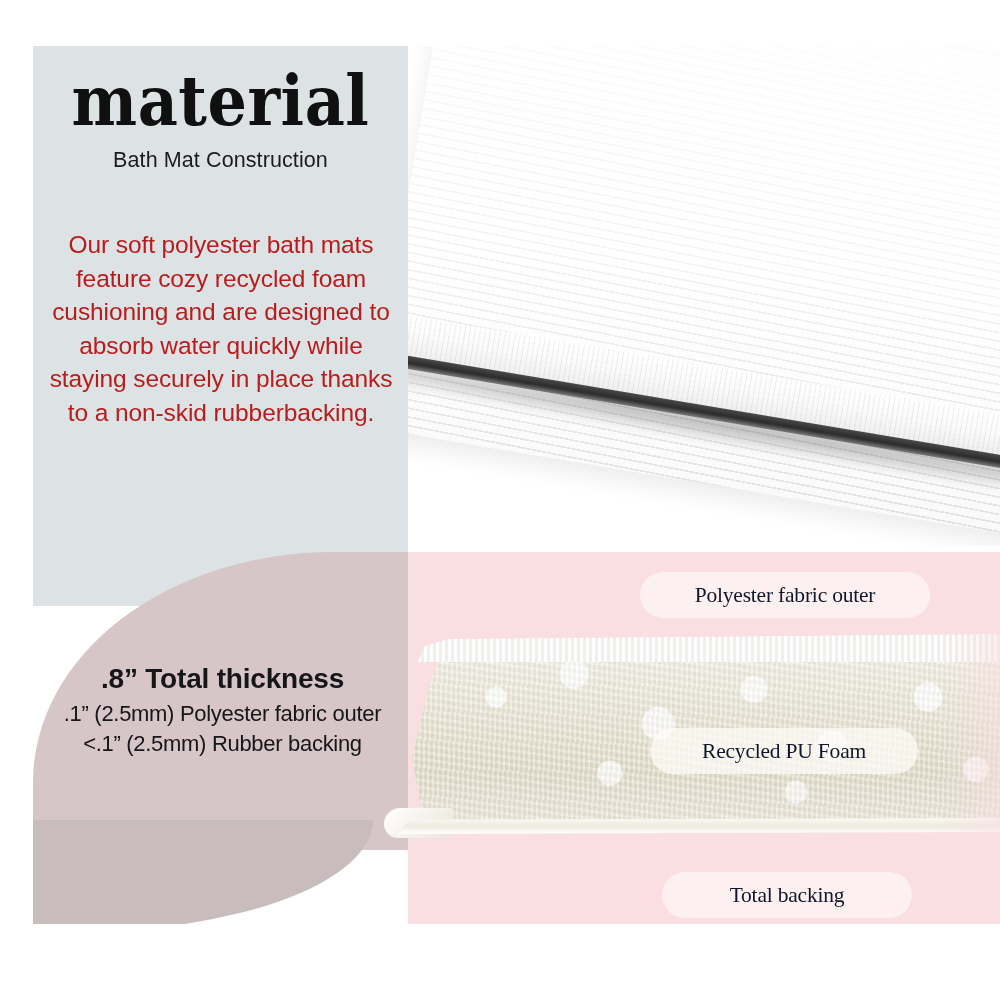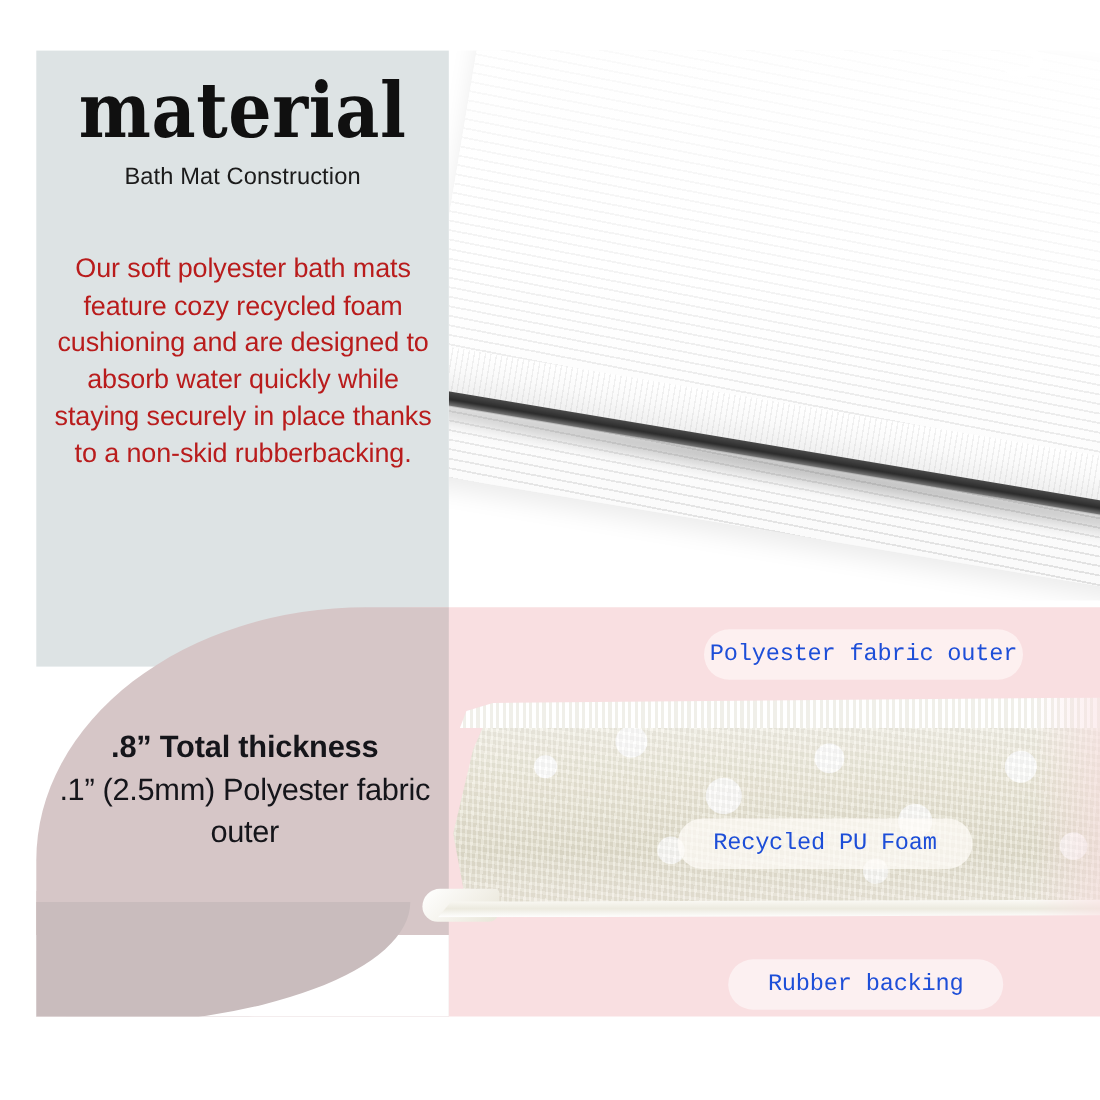--- a/index.html
+++ b/index.html
@@ -99,21 +99,21 @@
   }
 
   
   .spec-block{
     position:absolute;left:30px;top:660px;width:385px;
     text-align:center;z-index:10;
     font-family:"Liberation Sans", sans-serif;
     color:#15151a;
   }
   .spec-title{font-size:28px;font-weight:700;line-height:1.38;letter-spacing:-0.2px;}
-  .spec-line{font-size:28px;font-weight:400;line-height:1.38;letter-spacing:-0.3px;}
+  .spec-line{font-size:22px;font-weight:400;line-height:1.38;letter-spacing:-0.3px;}
 
   
   .mat-photo{
     position:absolute;left:408px;top:46px;width:592px;height:500px;
     background:#ffffff;z-index:2;overflow:hidden;
   }
   .mat-body{
     position:absolute;left:-40px;top:-70px;width:1120px;height:470px;
     background:
       linear-gradient(175deg,#f7f7f7 0%,#fdfdfd 22%,#ffffff 48%,#f3f3f3 78%,#e8e8e8 100%);
@@ -212,28 +212,28 @@
   .foam-fade-right{
     position:absolute;right:0;top:0;width:60px;height:100%;
     background:linear-gradient(90deg,rgba(249,223,225,0) 0%,rgba(249,223,225,0.55) 100%);
   }
 
   
   .pill{
     position:absolute;z-index:12;
     display:flex;align-items:center;justify-content:center;
     border-radius:999px;
-    font-family:Liberation Mono, monospace;
+    font-family:Liberation Serif, serif;
     font-size:21.5px;
-    color:#1d4ed8;
+    color:#0f172a;
     letter-spacing:-0.2px;
     white-space:nowrap;
   }
   .pill-1{left:640px;top:572px;width:290px;height:46px;background:#fdf0f0;}
-  .pill-2{left:616px;top:728px;width:268px;height:46px;background:rgba(255,252,248,0.72);margin-top:16px;}
+  .pill-2{left:650px;top:728px;width:268px;height:46px;background:rgba(255,252,248,0.72);}
   .pill-3{left:662px;top:872px;width:250px;height:46px;background:#fcf0f1;}
 
   
   .bottom-white{position:absolute;left:0;top:930px;width:1000px;height:70px;background:#ffffff;z-index:8;}
 </style>
 </head>
 <body>
 
 <div id="stage">
 
@@ -288,21 +288,22 @@
   <div class="title-block">
     <div class="title-main">material</div>
     <div class="title-sub">Bath Mat Construction</div>
   </div>
 
   <div class="body-copy">Our soft polyester bath mats feature cozy recycled foam cushioning and are designed to absorb water quickly while staying securely in place thanks to a non-skid rubberbacking.</div>
 
   <div class="spec-block">
     <div class="spec-title">.8” Total thickness</div>
     <div class="spec-line">.1” (2.5mm) Polyester fabric outer</div>
+    <div class="spec-line">&lt;.1” (2.5mm) Rubber backing</div>
   </div>
 
   <div class="pill pill-1">Polyester fabric outer</div>
   <div class="pill pill-2">Recycled PU Foam</div>
-  <div class="pill pill-3">Rubber backing</div>
+  <div class="pill pill-3">Total backing</div>
 
   <div class="bottom-white"></div>
 
 </div>
 
 </body></html>

